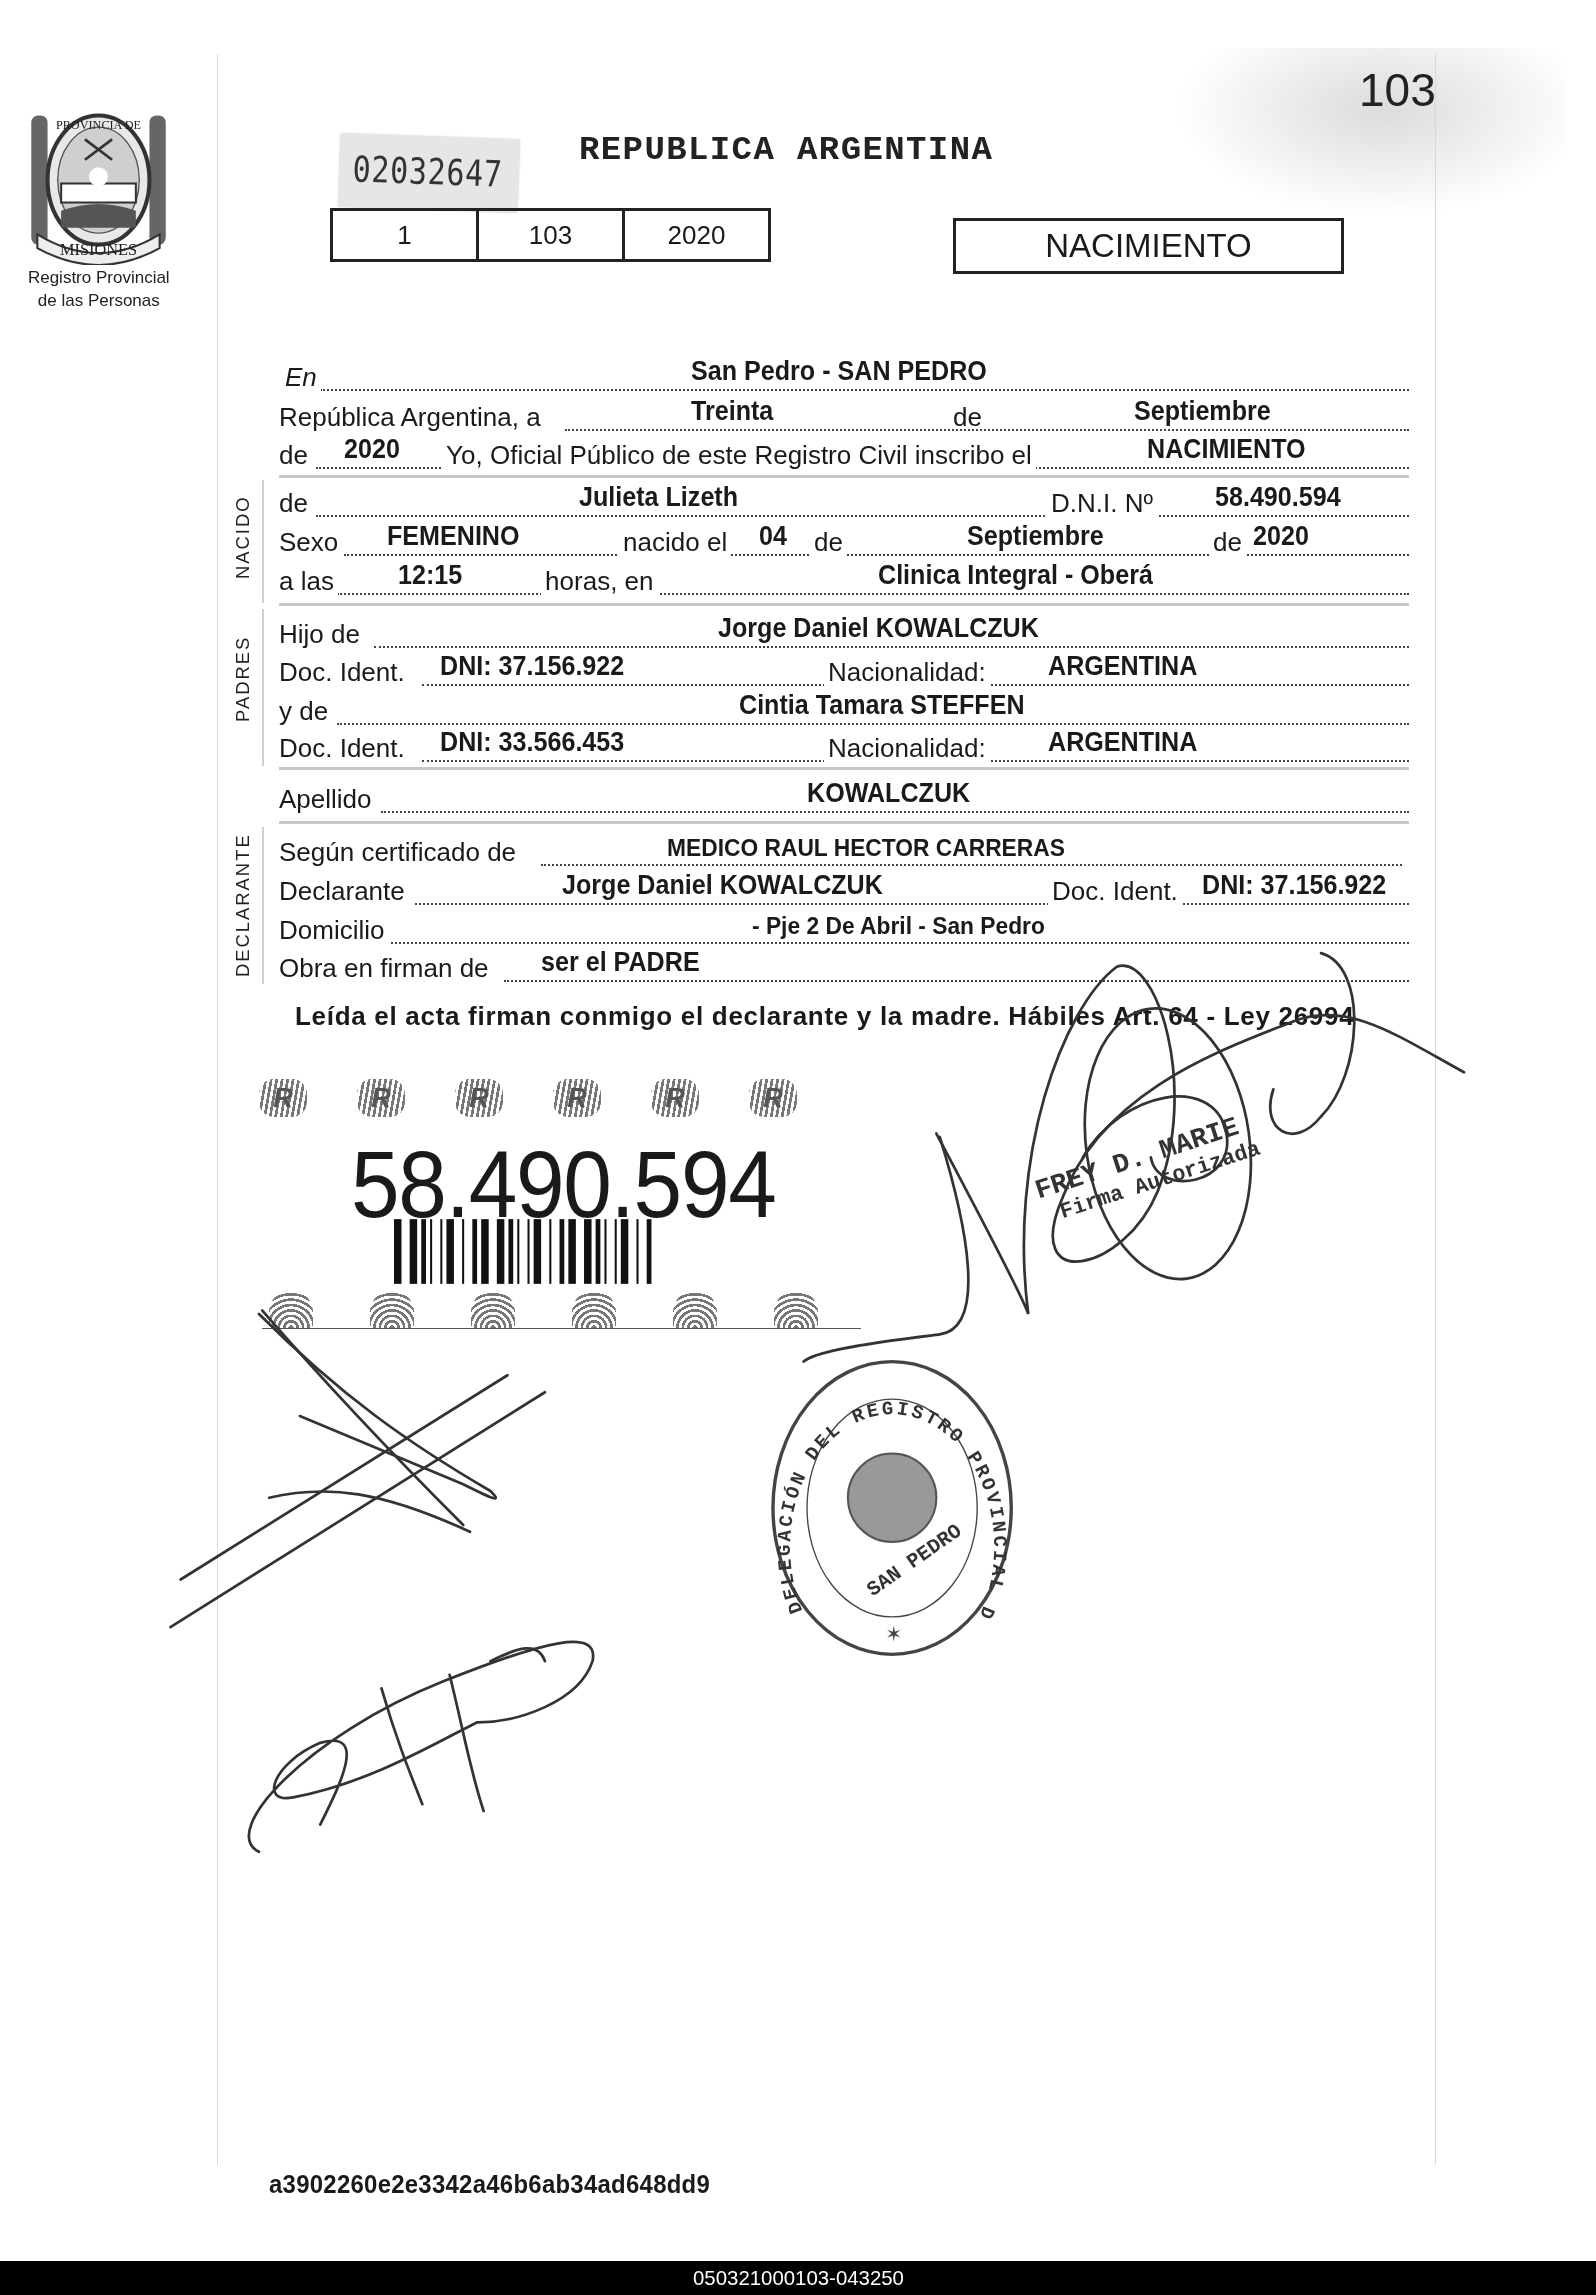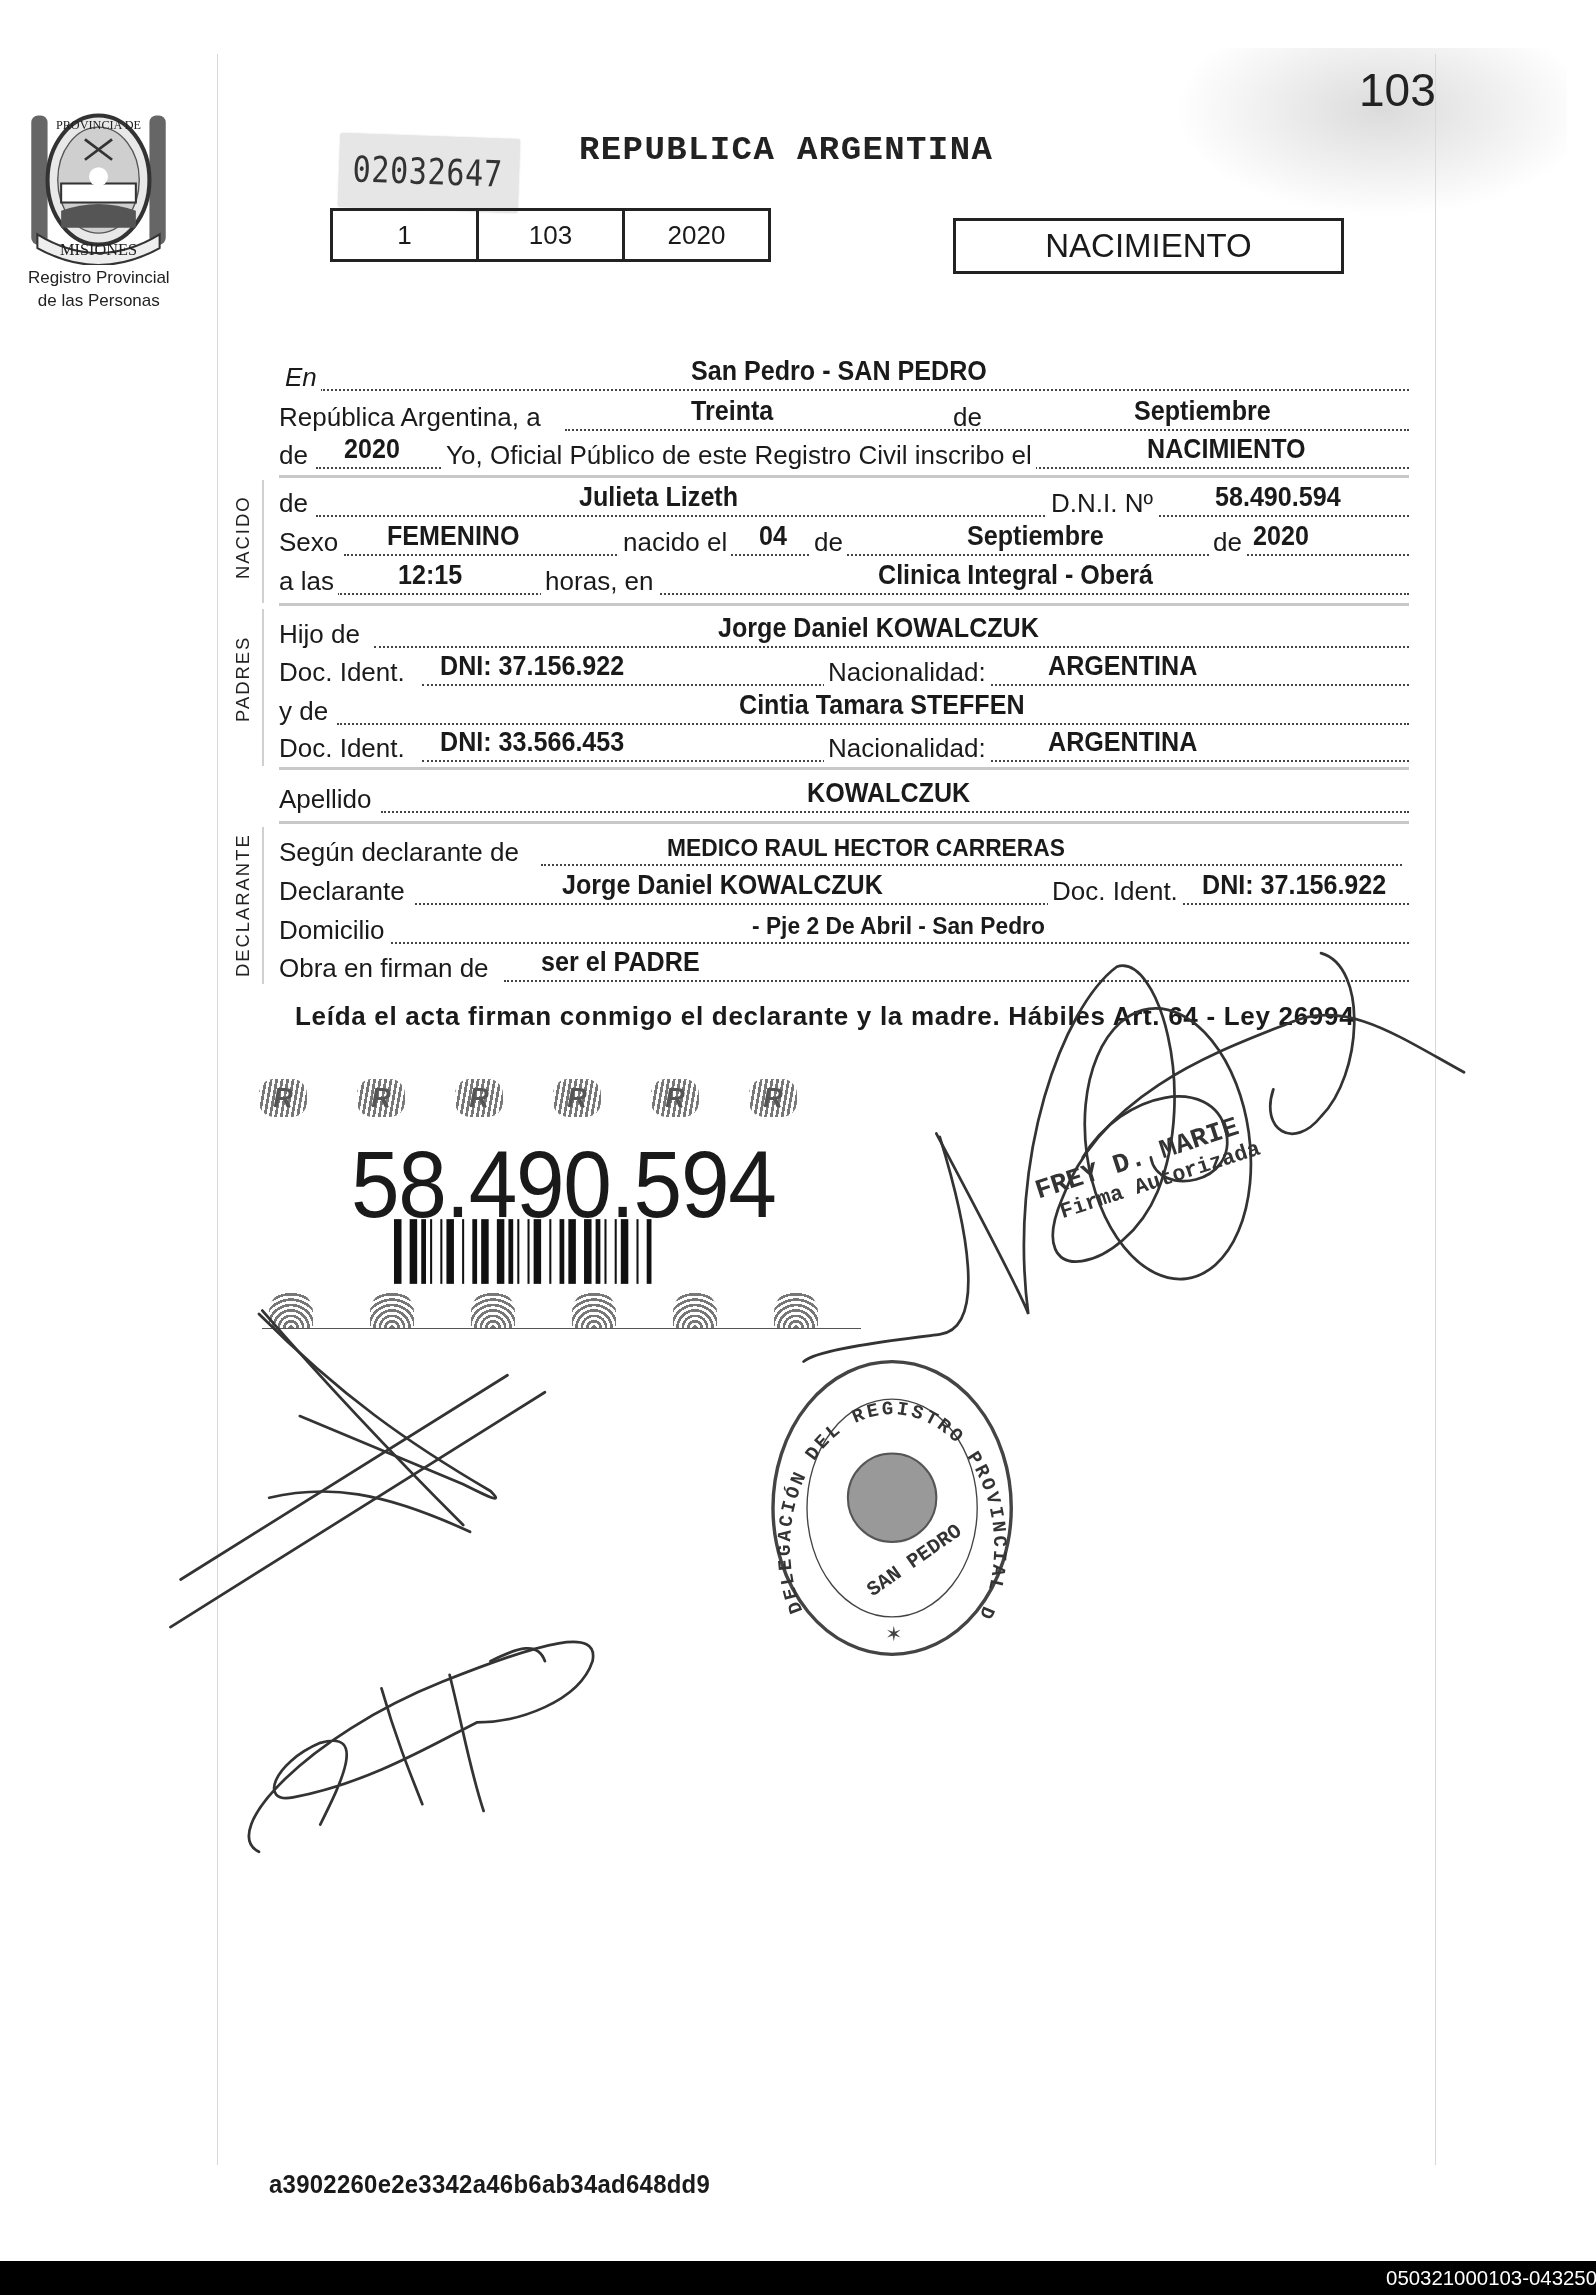--- a/index.html
+++ b/index.html
@@ -33,21 +33,21 @@
     .closing { left:295px; top:1001px; width:1090px; font-weight:bold; font-size:26px; line-height:30px; letter-spacing:0.7px; }
     .rmarks { left:259px; top:1079px; display:flex; gap:50px; }
     .rmark { width:48px; height:38px; border-radius:15px; background:repeating-linear-gradient(100deg,#777 0 2.7px,#fff 2.7px 5.4px);
              display:flex; align-items:center; justify-content:center; font-weight:bold; font-style:italic; font-size:27px; color:#555; }
     .big-dni { left:351px; top:1130px; font-size:95px; color:#1a1a1a; letter-spacing:-1.4px; transform:scaleX(0.92); transform-origin:left top; }
     .barcode { left:394px; top:1219px; width:361px; height:65px; }
     .dmarks { left:269px; top:1290px; display:flex; gap:57px; }
     .dmark { width:44px; height:38px; border-radius:27px 27px 0 0; background:repeating-radial-gradient(circle at 50% 100%,#777 0 2.7px,#fff 2.7px 5.4px); }
     .base-line { left:262px; top:1328px; width:599px; height:1.4px; background:#555; }
     .hash { left:269px; top:2169px; font-weight:bold; font-size:26px; letter-spacing:0.3px; transform:scaleX(0.92); transform-origin:left top; }
-    .footer { left:0; top:2261px; width:1597px; height:35px; background:#000; color:#fff; text-align:right; font-size:20.4px; line-height:35px; }
+    .footer { left:0; top:2261px; width:1597px; height:35px; background:#000; color:#fff; text-align:center; font-size:20.4px; line-height:35px; }
     svg.sig { position:absolute; left:0; top:0; width:1597px; height:2295px; pointer-events:none; }
   </style>
 </head>
 <body>
 
 <div class="smudge"></div>
 <div class="margin-line" style="left:217px;height:2111px;"></div>
 <div class="margin-line" style="left:1435px;height:2111px;"></div>
 
 <div class="abs page-number">103</div>
@@ -172,21 +172,21 @@
   <span class="lbl" style="left:0;">Apellido</span>
   <span class="val" style="left:528px;">KOWALCZUK</span>
 </div>
 <div class="sep" style="top:821px;"></div>
 
 <div class="vsep" style="top:827px;height:157px;"></div>
 <div class="side-label" style="top:977px;">DECLARANTE</div>
 
 <div class="line" style="top:829px;">
   <span class="dots" style="left:262px;right:6.8px;"></span>
-  <span class="lbl" style="left:0;">Según declarante de</span>
+  <span class="lbl" style="left:0;">Según certificado de</span>
   <span class="val" style="left:388px;font-size:24.5px;">MEDICO RAUL HECTOR CARRERAS</span>
 </div>
 <div class="line" style="top:868px;">
   <span class="dots" style="left:136px;right:0;"></span>
   <span class="lbl" style="left:0;">Declarante</span>
   <span class="val" style="left:283px;">Jorge Daniel KOWALCZUK</span>
   <span class="lbl" style="left:769px;padding-left:4.1px;">Doc. Ident.</span>
   <span class="val" style="left:923px;">DNI: 37.156.922</span>
 </div>
 <div class="line" style="top:907px;">

